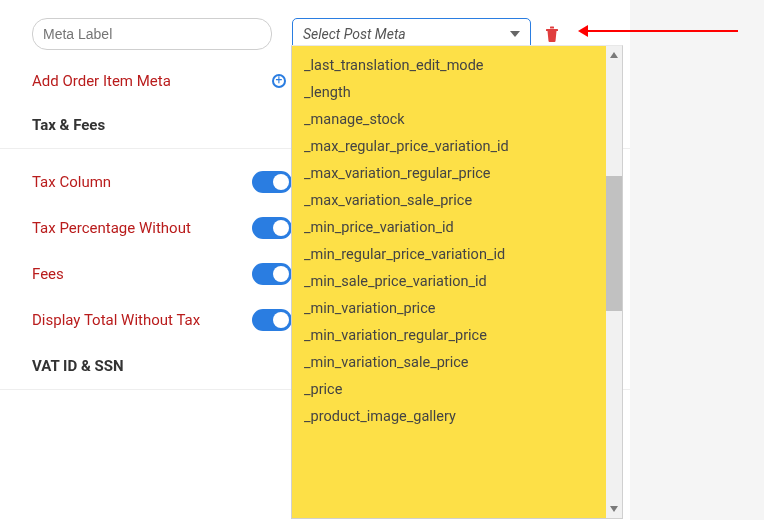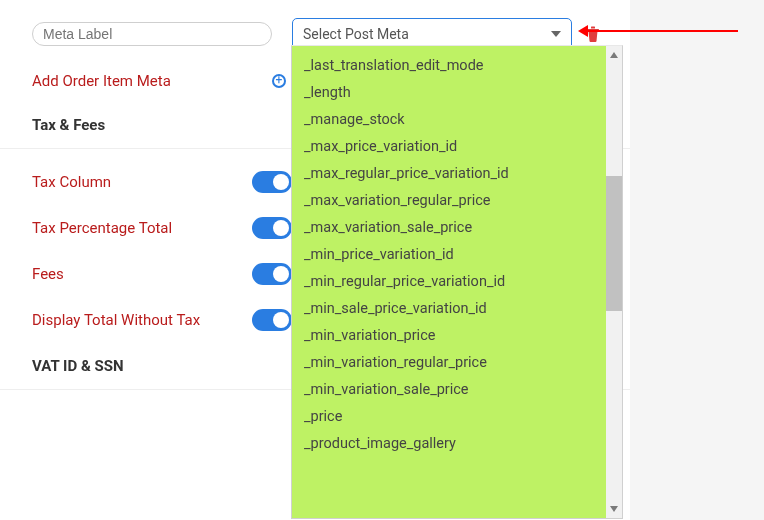--- a/index.html
+++ b/index.html
@@ -26,40 +26,41 @@
     align-items: center;
     margin-bottom: 22px;
   }
   .label-col {
     width: 220px;
     color: #b91c1c;
     font-size: 15px;
   }
   .input-text {
     width: 240px;
-    height: 24px;
+    height: 32px;
     border: 1px solid #cfcfcf;
     border-radius: 15px;
     padding: 0 10px;
     font-size: 14px;
     color: #555;
   }
   .select-box {
-    width: 280px;
+    width: 239px;
     height: 32px;
     border: 1px solid #2a7de1;
     border-radius: 5px;
     padding: 0 10px;
     font-size: 14px;
     color: #555;
     background: #fff;
     display: flex;
     align-items: center;
     justify-content: space-between;
     cursor: pointer;
+    font-style: italic;
   }
   .chevron-down {
     width: 0; height: 0;
     border-left: 5px solid transparent;
     border-right: 5px solid transparent;
     border-top: 6px solid #666;
     margin-left: 8px;
   }
   .trash-icon {
     margin-left: 14px;
@@ -142,21 +143,21 @@
     position: absolute;
     top: 3px;
     right: 3px;
   }
   .dropdown-list {
     position: absolute;
     left: 291px;
     top: 45px;
     width: 332px;
     height: 474px;
-    background: #bef264;
+    background: #fde047;
     border: 1px solid #d0d0d0;
     border-top: 1px solid #e8e8e8;
     overflow: hidden;
     z-index: 50;
   }
   .dropdown-inner {
     padding: 6px 0;
   }
   .dropdown-item {
     padding: 5px 12px;
@@ -224,21 +225,21 @@
   <hr class="divider">
 
   <div class="toggle-row">
     <div class="label-col">Tax Column</div>
     <div class="toggle">
         <div class="knob"></div>
       </div>
   </div>
 
   <div class="toggle-row">
-    <div class="label-col">Tax Percentage Total</div>
+    <div class="label-col">Tax Percentage Without</div>
     <div class="toggle">
         <div class="knob"></div>
       </div>
   </div>
 
   <div class="toggle-row">
     <div class="label-col">Fees</div>
     <div class="toggle">
         <div class="knob"></div>
       </div>
@@ -259,21 +260,20 @@
 <div class="arrow-annotation">
   <div class="arrow-head"></div>
   <div class="arrow-line"></div>
 </div>
 
 <div class="dropdown-list">
   <div class="dropdown-inner" id="dropdown-inner">
       <div class="dropdown-item">_last_translation_edit_mode</div>
       <div class="dropdown-item">_length</div>
       <div class="dropdown-item">_manage_stock</div>
-      <div class="dropdown-item">_max_price_variation_id</div>
       <div class="dropdown-item">_max_regular_price_variation_id</div>
       <div class="dropdown-item">_max_variation_regular_price</div>
       <div class="dropdown-item">_max_variation_sale_price</div>
       <div class="dropdown-item">_min_price_variation_id</div>
       <div class="dropdown-item">_min_regular_price_variation_id</div>
       <div class="dropdown-item">_min_sale_price_variation_id</div>
       <div class="dropdown-item">_min_variation_price</div>
       <div class="dropdown-item">_min_variation_regular_price</div>
       <div class="dropdown-item">_min_variation_sale_price</div>
       <div class="dropdown-item">_price</div>

